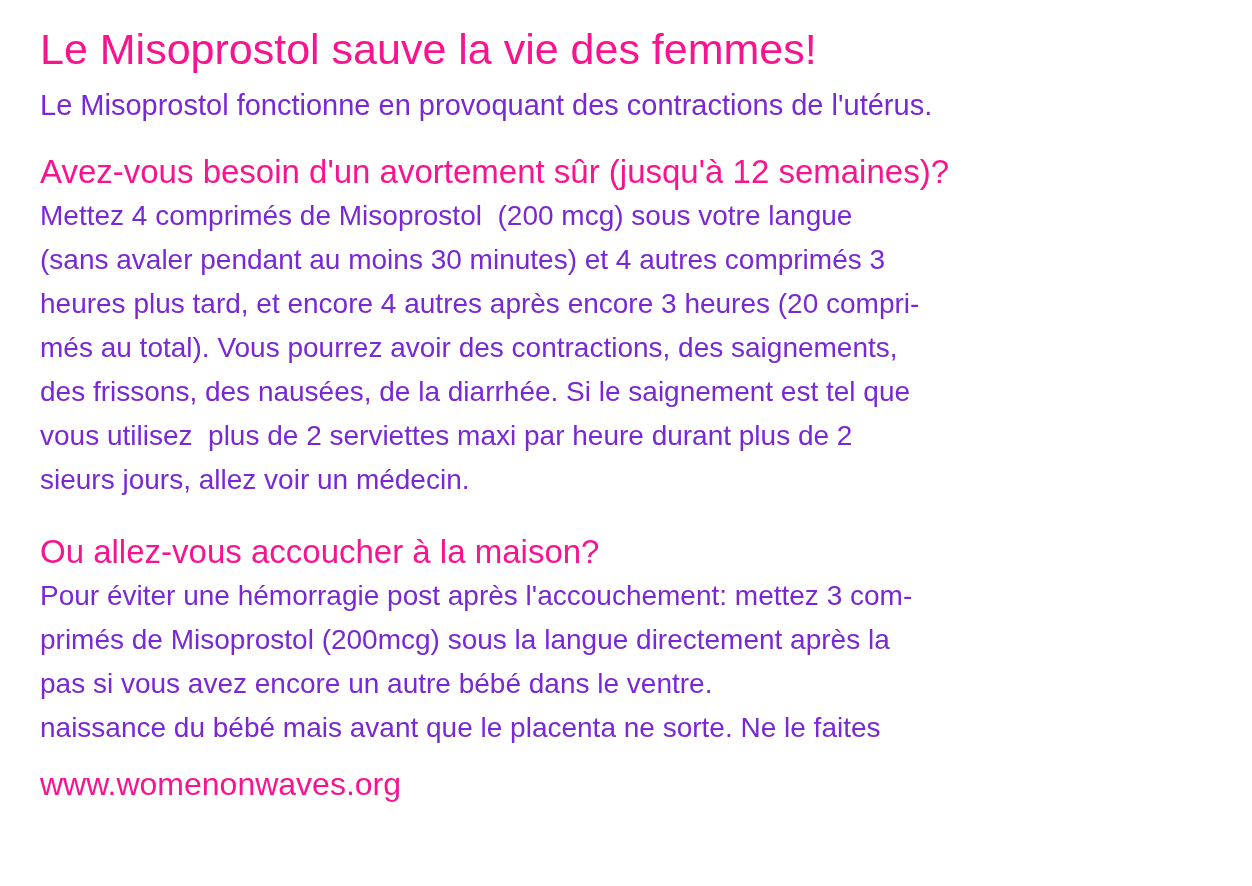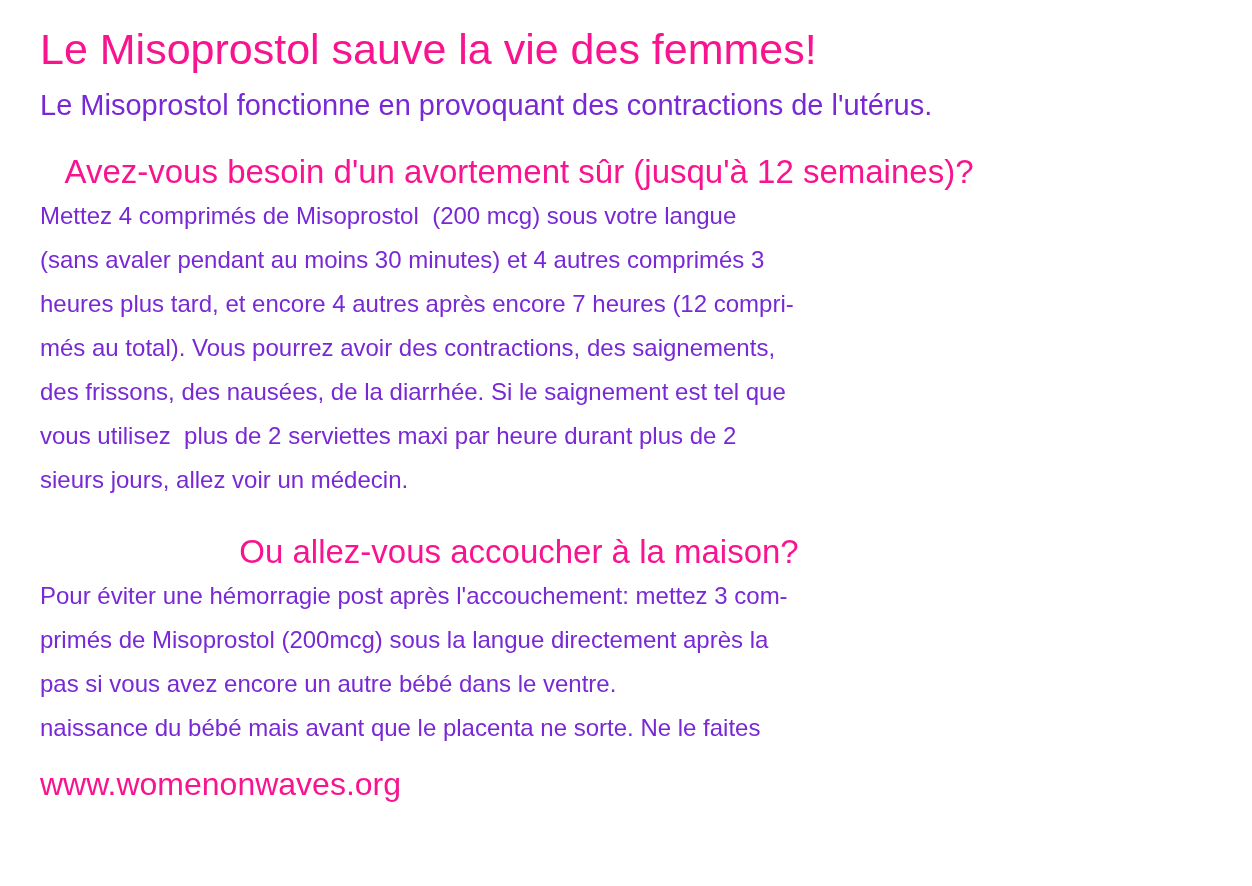--- a/index.html
+++ b/index.html
@@ -35,25 +35,24 @@
   }
   .section {
     margin-top: 28px;
   }
   .section-heading {
     color: var(--pink);
     font-size: 33px;
     font-weight: normal;
     line-height: 44px;
     white-space: pre;
-    text-align: center;
   }
   .para-line {
     color: var(--purple);
-    font-size: 24px;
+    font-size: 28px;
     line-height: 44px;
     white-space: pre;
   }
   .website-link {
     display: inline-block;
     margin-top: 12px;
     color: var(--pink);
     font-size: 32px;
     line-height: 44px;
     text-decoration: none;
@@ -67,21 +66,21 @@
 
   <h1 class="page-title">Le Misoprostol sauve la vie des femmes!</h1>
 
   <div class="page-subtitle">Le Misoprostol fonctionne en provoquant des contractions de l'utérus.</div>
 
   <div class="section">
     <h2 class="section-heading">Avez-vous besoin d'un avortement sûr (jusqu'à 12 semaines)?</h2>
     <div>
       <div class="para-line">Mettez 4 comprimés de Misoprostol  (200 mcg) sous votre langue</div>
       <div class="para-line">(sans avaler pendant au moins 30 minutes) et 4 autres comprimés 3</div>
-      <div class="para-line">heures plus tard, et encore 4 autres après encore 7 heures (12 compri-</div>
+      <div class="para-line">heures plus tard, et encore 4 autres après encore 3 heures (20 compri-</div>
       <div class="para-line">més au total). Vous pourrez avoir des contractions, des saignements,</div>
       <div class="para-line">des frissons, des nausées, de la diarrhée. Si le saignement est tel que</div>
       <div class="para-line">vous utilisez  plus de 2 serviettes maxi par heure durant plus de 2</div>
       <div class="para-line">sieurs jours, allez voir un médecin.</div>
     </div>
   </div>
 
   <div class="section">
     <h2 class="section-heading">Ou allez-vous accoucher à la maison?</h2>
     <div>

